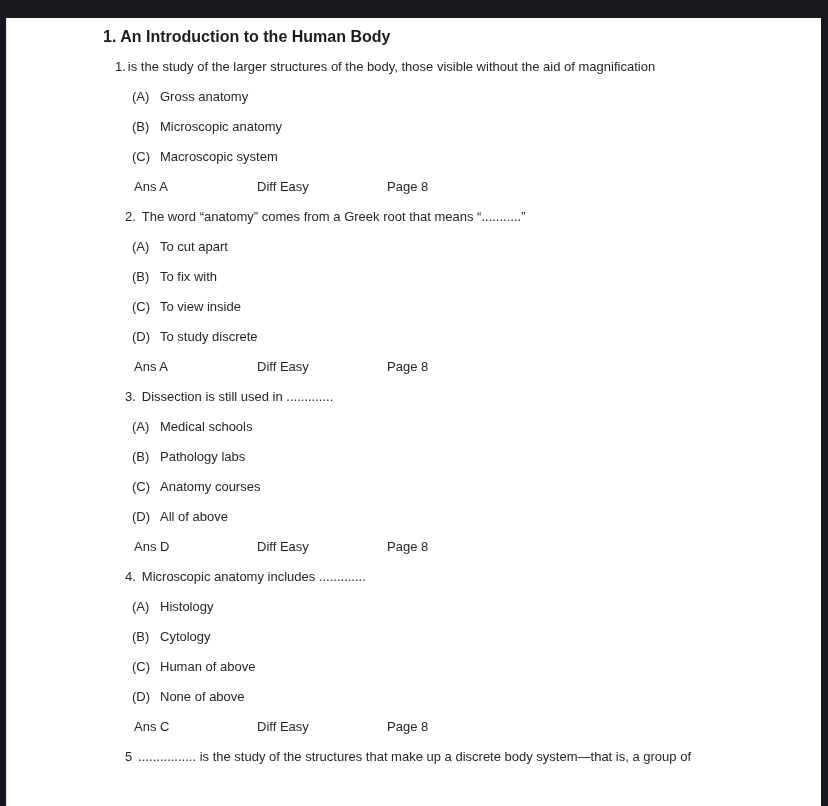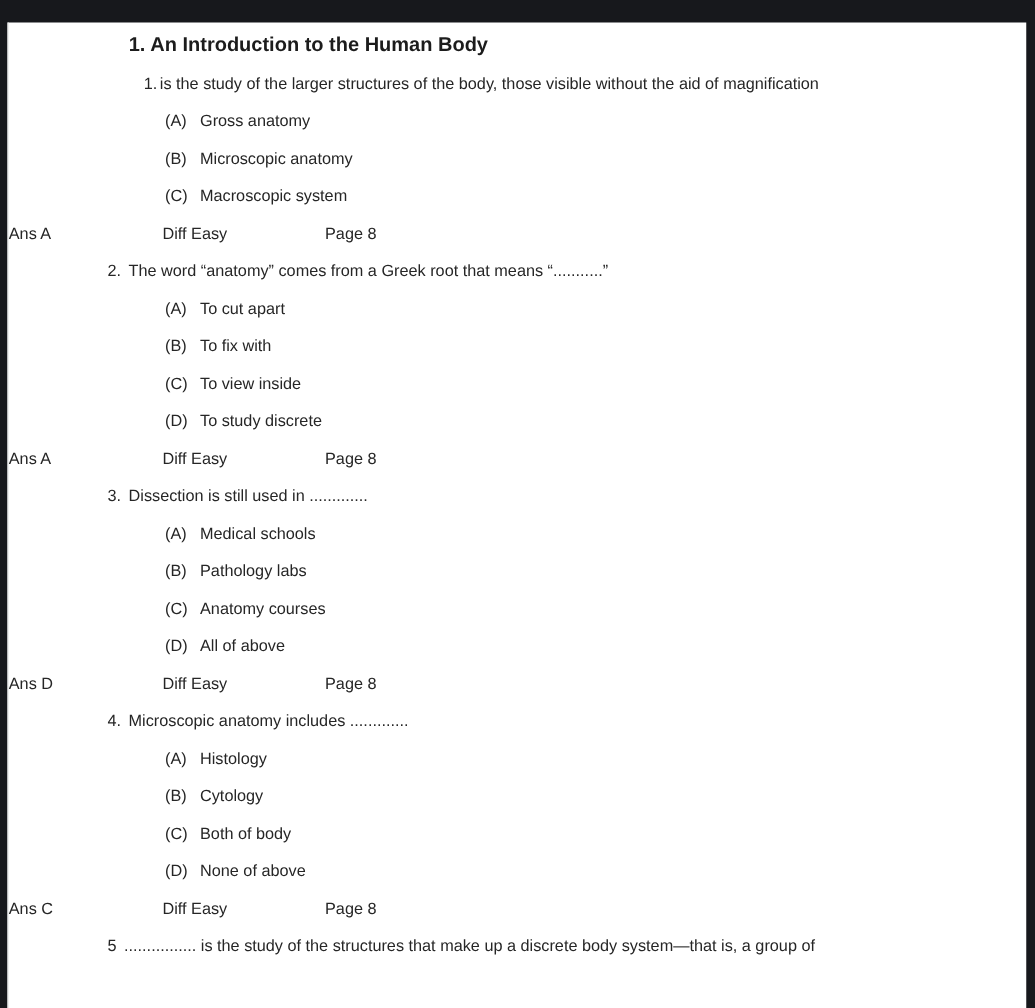--- a/index.html
+++ b/index.html
@@ -29,27 +29,27 @@
     font-size: 13px;
     white-space: nowrap;
     overflow: hidden;
   }
   .title-row {
     margin-left: 96px;
     font-size: 16px;
     font-weight: bold;
     color: #1c1c1c;
   }
-  .stem-row { margin-left: 79px; }
+  .stem-row { margin-left: 118px; }
   .stem-row.q1 { margin-left: 108px; }
   .qnum { margin-right: 6px; }
   .q1 .qnum { margin-right: 2px; }
   .opt-row { margin-left: 125px; }
   .opt-label { display: inline-block; min-width: 28px; }
-  .meta-row { }
+  .meta-row { margin-left: 127px; }
   .meta-ans  { display: inline-block; width: 123px; }
   .meta-diff { display: inline-block; width: 130px; }
 </style>
 </head>
 <body>
 
 <div class="doc-page">
 
   <div class="row title-row">1. An Introduction to the Human Body</div>
 
@@ -76,21 +76,21 @@
     <div class="row opt-row"><span class="opt-label">(B)</span><span>Pathology labs</span></div>
     <div class="row opt-row"><span class="opt-label">(C)</span><span>Anatomy courses</span></div>
     <div class="row opt-row"><span class="opt-label">(D)</span><span>All of above</span></div>
     <div class="row meta-row"><span class="meta-ans">Ans D</span><span class="meta-diff">Diff Easy</span><span class="meta-page">Page 8</span></div>
   </section>
 
   <section>
     <div class="row stem-row"><span class="qnum">4.</span><span>Microscopic anatomy includes .............</span></div>
     <div class="row opt-row"><span class="opt-label">(A)</span><span>Histology</span></div>
     <div class="row opt-row"><span class="opt-label">(B)</span><span>Cytology</span></div>
-    <div class="row opt-row"><span class="opt-label">(C)</span><span>Both of body</span></div>
+    <div class="row opt-row"><span class="opt-label">(C)</span><span>Human of above</span></div>
     <div class="row opt-row"><span class="opt-label">(D)</span><span>None of above</span></div>
     <div class="row meta-row"><span class="meta-ans">Ans C</span><span class="meta-diff">Diff Easy</span><span class="meta-page">Page 8</span></div>
   </section>
 
   <section>
     <div class="row stem-row"><span class="qnum">5</span><span>................ is the study of the structures that make up a discrete body system—that is, a group of</span></div>
   </section>
 
 </div>
 

